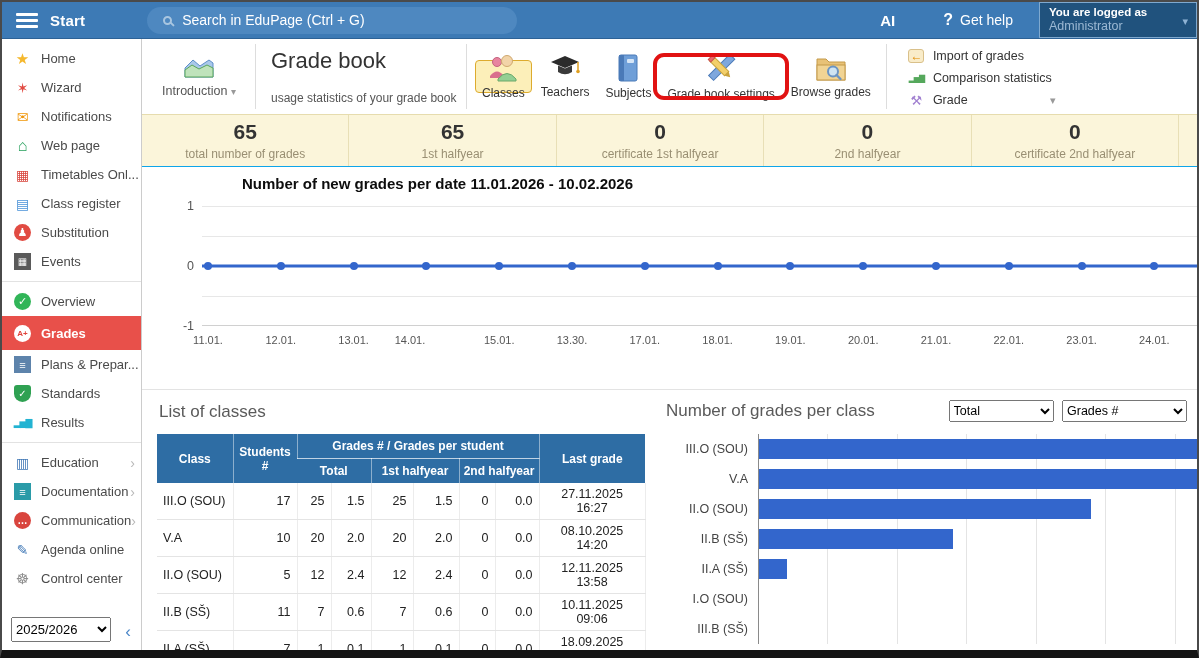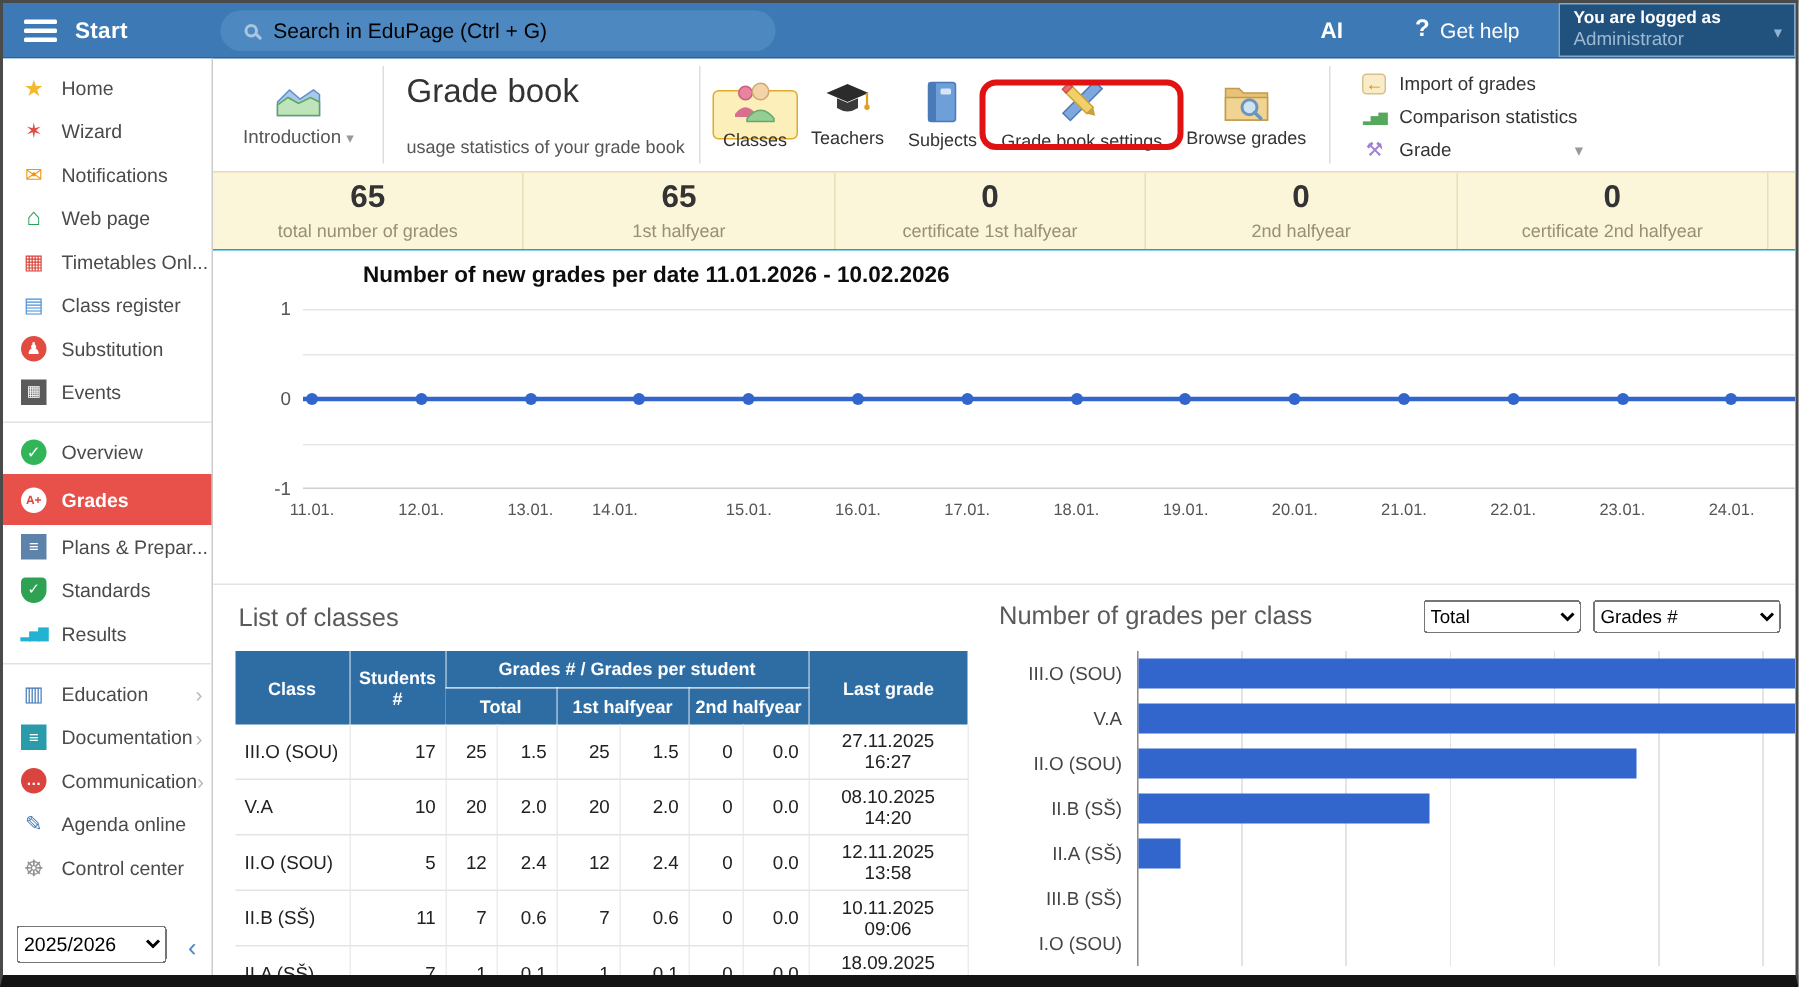--- a/index.html
+++ b/index.html
@@ -12,21 +12,21 @@
   .topbar { height:37px; background:#3d7ab5; border-bottom:1px solid #2d6296;
             display:flex; align-items:center; color:#fff; }
   .hamburger { width:22px; margin:0 12px 0 14px; cursor:pointer; }
   .hamburger i { display:block; height:3px; background:#fff; margin:3px 0; border-radius:1px; }
   .start { font-weight:bold; font-size:15px; letter-spacing:.2px; }
   .search { width:370px; height:27px; margin-left:62px; background:#4e88c0; border-radius:15px;
             display:flex; align-items:center; padding:0 12px; }
   .mag { width:9px; height:9px; border:2px solid #a9c6e0; border-radius:50%; position:relative; margin:0 10px 0 4px; }
   .mag::after { content:''; position:absolute; width:6px; height:2px; background:#a9c6e0;
                 transform:rotate(45deg); right:-5px; bottom:-2px; border-radius:1px; }
-  .ph { color:#000000; font-size:14px; }
+  .ph { color:#ffffff; font-size:14px; }
   .ai { margin-left:auto; font-weight:bold; font-size:15px; cursor:pointer; }
   .helpq { font-weight:bold; font-size:16px; margin:0 7px 0 48px; cursor:pointer; }
   .gethelp { font-size:14px; cursor:pointer; }
   .logged { margin-left:26px; width:158px; align-self:stretch; background:#20527d;
             border:1px solid #7fa9cf; padding:3px 9px; position:relative; cursor:pointer; }
   .logged .l1 { font-size:11.5px; font-weight:bold; }
   .logged .l2 { font-size:12.5px; color:#9cb9d4; margin-top:1px; }
   .logged .caret { position:absolute; right:8px; top:12px; color:#8fb3d4; font-size:11px; }
 
   
@@ -390,21 +390,21 @@
             <div class="lc-dot" style="background: rgb(51, 102, 204); left: 806.8px;"></div>
             <div class="lc-dot" style="background: rgb(51, 102, 204); left: 879.6px;"></div>
             <div class="lc-dot" style="background: rgb(51, 102, 204); left: 952.4px;"></div>
           </div>
         <div class="lc-x" id="lcX">
             <span style="left: 6px;">11.01.</span>
             <span style="left: 78.8px;">12.01.</span>
             <span style="left: 151.6px;">13.01.</span>
             <span style="left: 208px; text-align: right;">14.01.</span>
             <span style="left: 297.2px;">15.01.</span>
-            <span style="left: 370px;">16.01.</span>
+            <span style="left: 370px;">13.30.</span>
             <span style="left: 442.8px;">17.01.</span>
             <span style="left: 515.6px;">18.01.</span>
             <span style="left: 588.4px;">19.01.</span>
             <span style="left: 661.2px;">20.01.</span>
             <span style="left: 734px;">21.01.</span>
             <span style="left: 806.8px;">22.01.</span>
             <span style="left: 879.6px;">23.01.</span>
             <span style="left: 952.4px;">24.01.</span>
           </div>
       </div>
@@ -530,27 +530,27 @@
                   <div class="bc-bar" style="background: rgb(51, 102, 204); width: min(193.9px, 100%);"></div>
                 </div>
               </div>
               <div class="bc-row">
                 <span class="bc-lab">II.A (SŠ)</span>
                 <div class="bc-track">
                   <div class="bc-bar" style="background: rgb(51, 102, 204); width: min(27.7px, 100%);"></div>
                 </div>
               </div>
               <div class="bc-row">
+                <span class="bc-lab">I.O (SOU)</span>
+                <div class="bc-track">
+                  <div class="bc-bar" style="background: rgb(51, 102, 204); width: min(0px, 100%);"></div>
+                </div>
+              </div>
+              <div class="bc-row">
                 <span class="bc-lab">III.B (SŠ)</span>
-                <div class="bc-track">
-                  <div class="bc-bar" style="background: rgb(51, 102, 204); width: min(0px, 100%);"></div>
-                </div>
-              </div>
-              <div class="bc-row">
-                <span class="bc-lab">I.O (SOU)</span>
                 <div class="bc-track">
                   <div class="bc-bar" style="background: rgb(51, 102, 204); width: min(0px, 100%);"></div>
                 </div>
               </div>
             </div>
         </div>
       </div>
 
     </main>
   </div>

